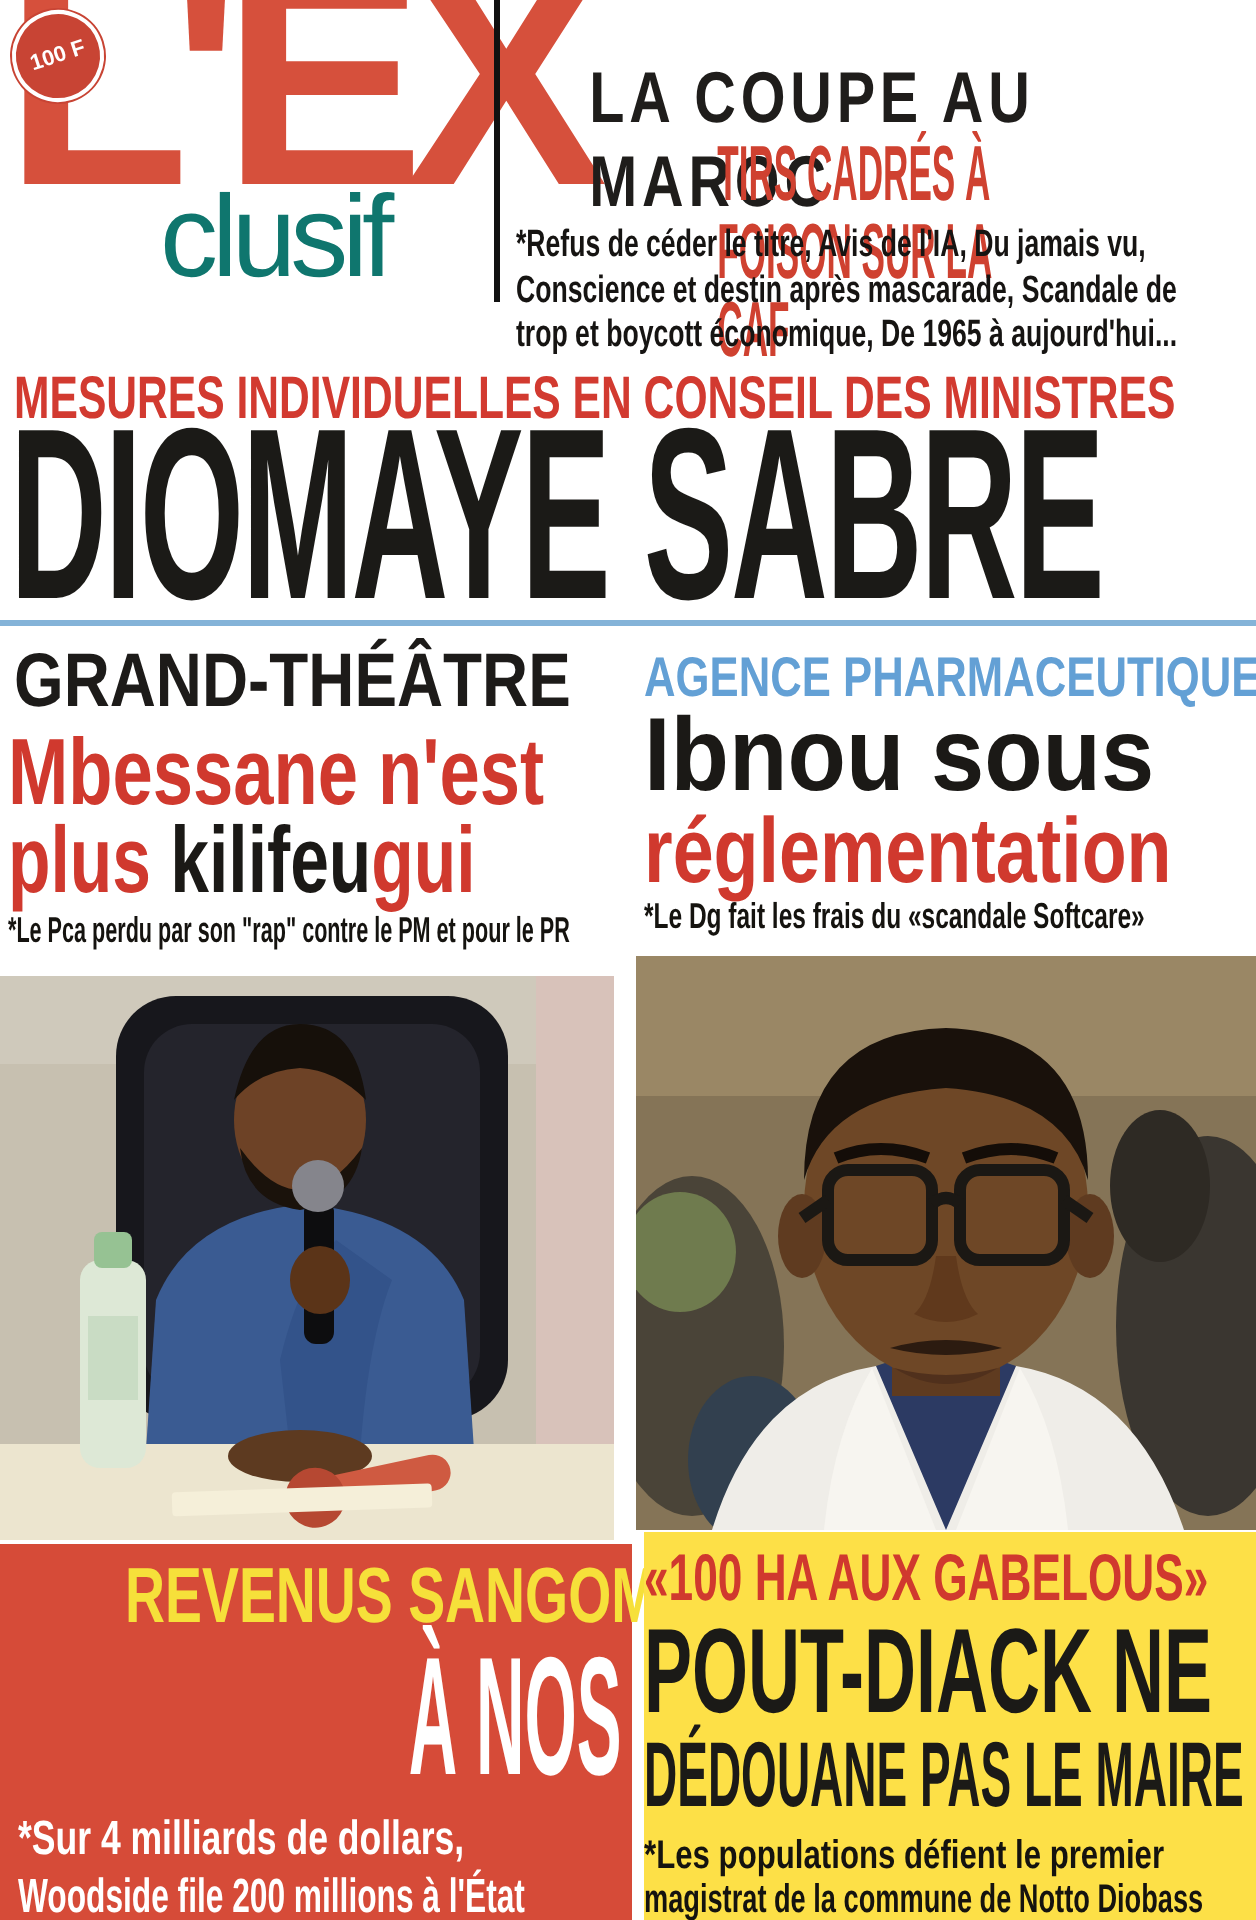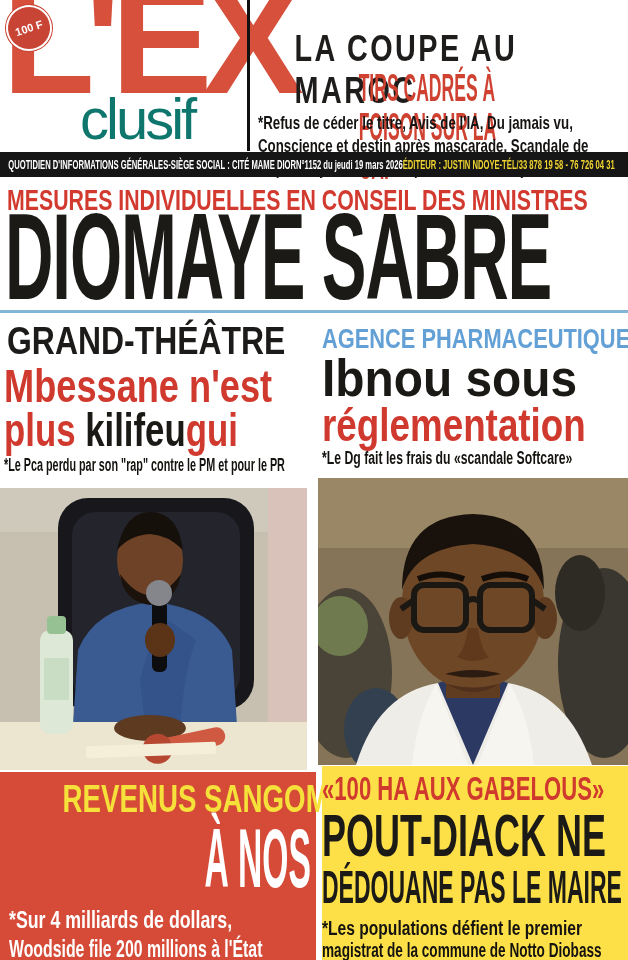--- a/index.html
+++ b/index.html
@@ -109,27 +109,20 @@
   <div class="tophead">
     <div class="coupe">LA COUPE AU MAROC</div>
     <div class="tirs">TIRS CADRÉS À FOISON SUR LA CAF</div>
     <div class="deck">
       <div class="deck-line cond">*Refus de céder le titre, Avis de l'IA, Du jamais vu,</div>
       <div class="deck-line cond">Conscience et destin après mascarade, Scandale de</div>
       <div class="deck-line cond">trop et boycott économique, De 1965 à aujourd'hui...</div>
     </div>
   </div>
 
-  <div class="infobar">
-    <div class="infobar-inner">
-      <span class="ib-left">QUOTIDIEN D'INFORMATIONS GÉNÉRALES-SIÈGE SOCIAL : CITÉ MAME DIOR</span>
-      <span class="ib-center">N°1152 du jeudi 19 mars 2026</span>
-      <span class="ib-right">ÉDITEUR : JUSTIN NDOYE-TÉL/33 878 19 58 - 76 726 04 31</span>
-    </div>
-  </div>
 
   <div class="lead-kicker">MESURES INDIVIDUELLES EN CONSEIL DES MINISTRES</div>
   <div class="lead-headline">DIOMAYE SABRE</div>
   <div class="bluerule"></div>
 
   <div class="gt-kicker">GRAND-THÉÂTRE</div>
   <div class="mb-line1">Mbessane n'est</div>
   <div class="mb-line2"><span class="red">plus </span><span class="blk">kilifeu</span><span class="red">gui</span></div>
   <div class="mb-sub">*Le Pca perdu par son "rap" contre le PM et pour le PR</div>
 

